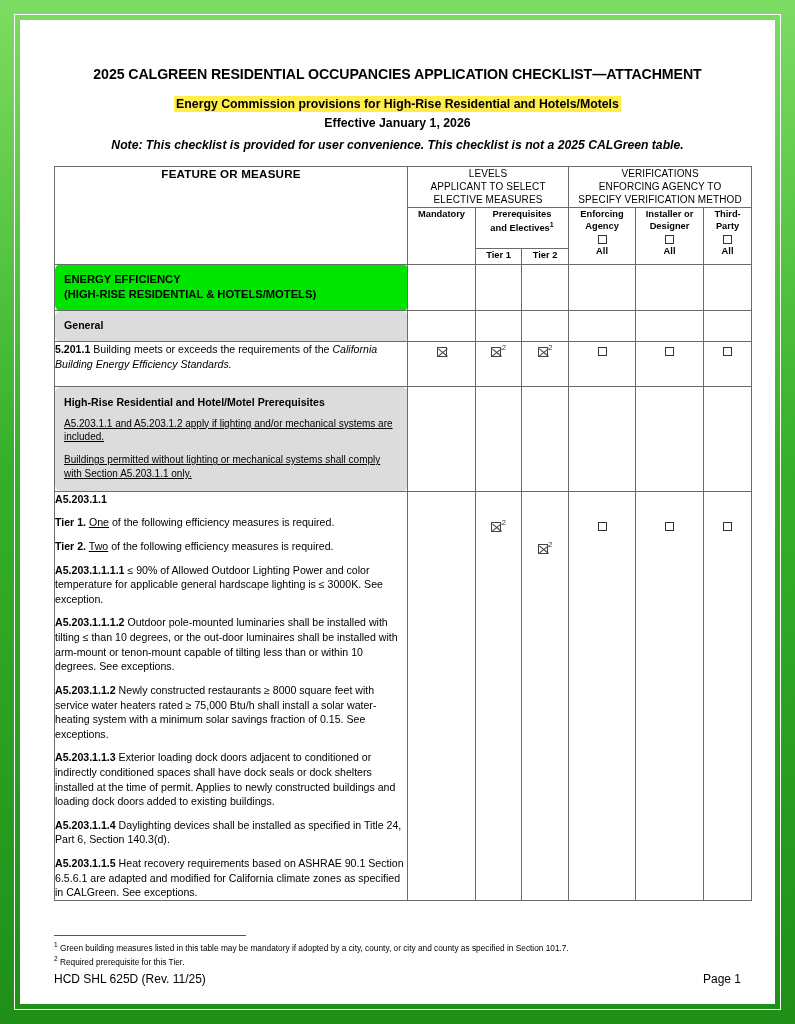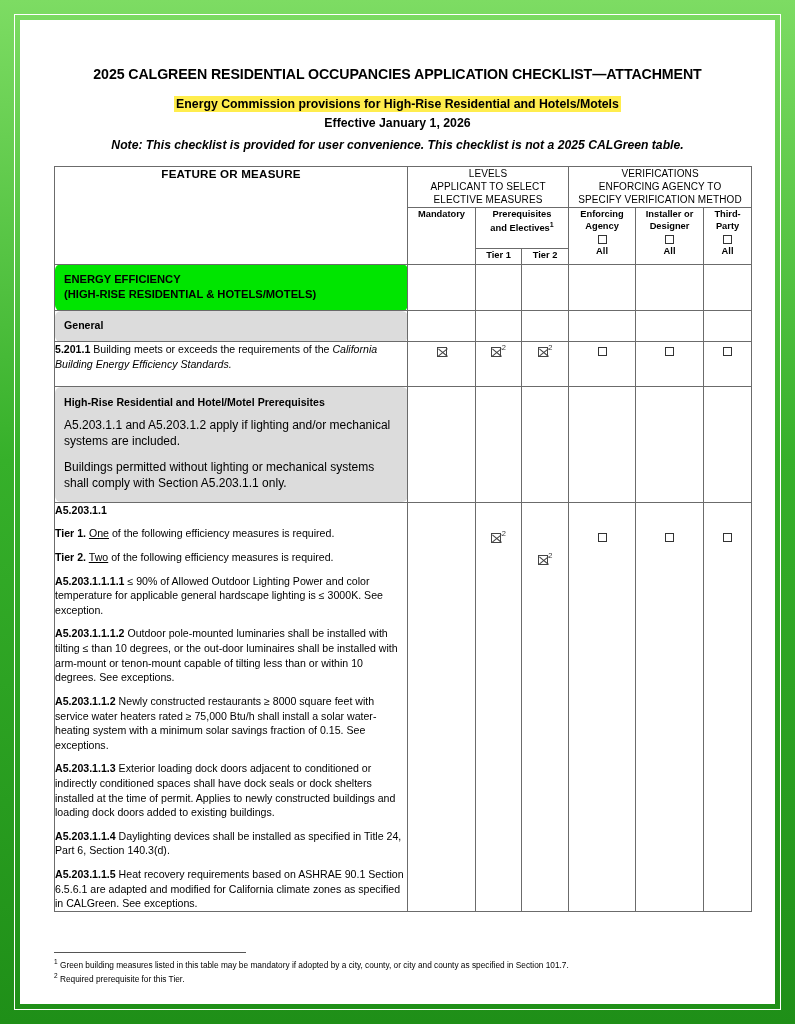--- a/index.html
+++ b/index.html
@@ -181,22 +181,23 @@
     padding: 8px 9px 10px 9px;
     color: #000;
   }
   .row-prereq .p-head {
     font-size: 10.6px;
     font-weight: bold;
     margin-bottom: 7px;
   }
   .row-prereq p {
     margin: 0 0 8px 0;
-    font-size: 12px;
+    font-size: 10px;
     line-height: 1.38;
+    text-decoration: underline;
   }
   .row-prereq p:last-child { margin-bottom: 0; }
 
   .feature-cell {
     padding: 8px 9px 9px 9px;
     font-size: 10.6px;
     line-height: 1.38;
     color: #000;
     border-radius: 6px;
   }
@@ -413,16 +414,20 @@
           </td>
         </tr>
       </tbody>
         </table>
     </div>
 
     <div class="footer">
       <div class="footnote-rule"></div>
       <div class="footnote"><span class="fn-sup">1</span><span> Green building measures listed in this table may be mandatory if adopted by a city, county, or city and county as specified in Section 101.7.</span></div>
       <div class="footnote"><span class="fn-sup">2</span><span> Required prerequisite for this Tier.</span></div>
+      <div class="footer-line">
+        <span>HCD SHL 625D (Rev. 11/25)</span>
+        <span>Page 1</span>
+      </div>
     </div>
 
   </div>
 </div>
 
 </body></html>

